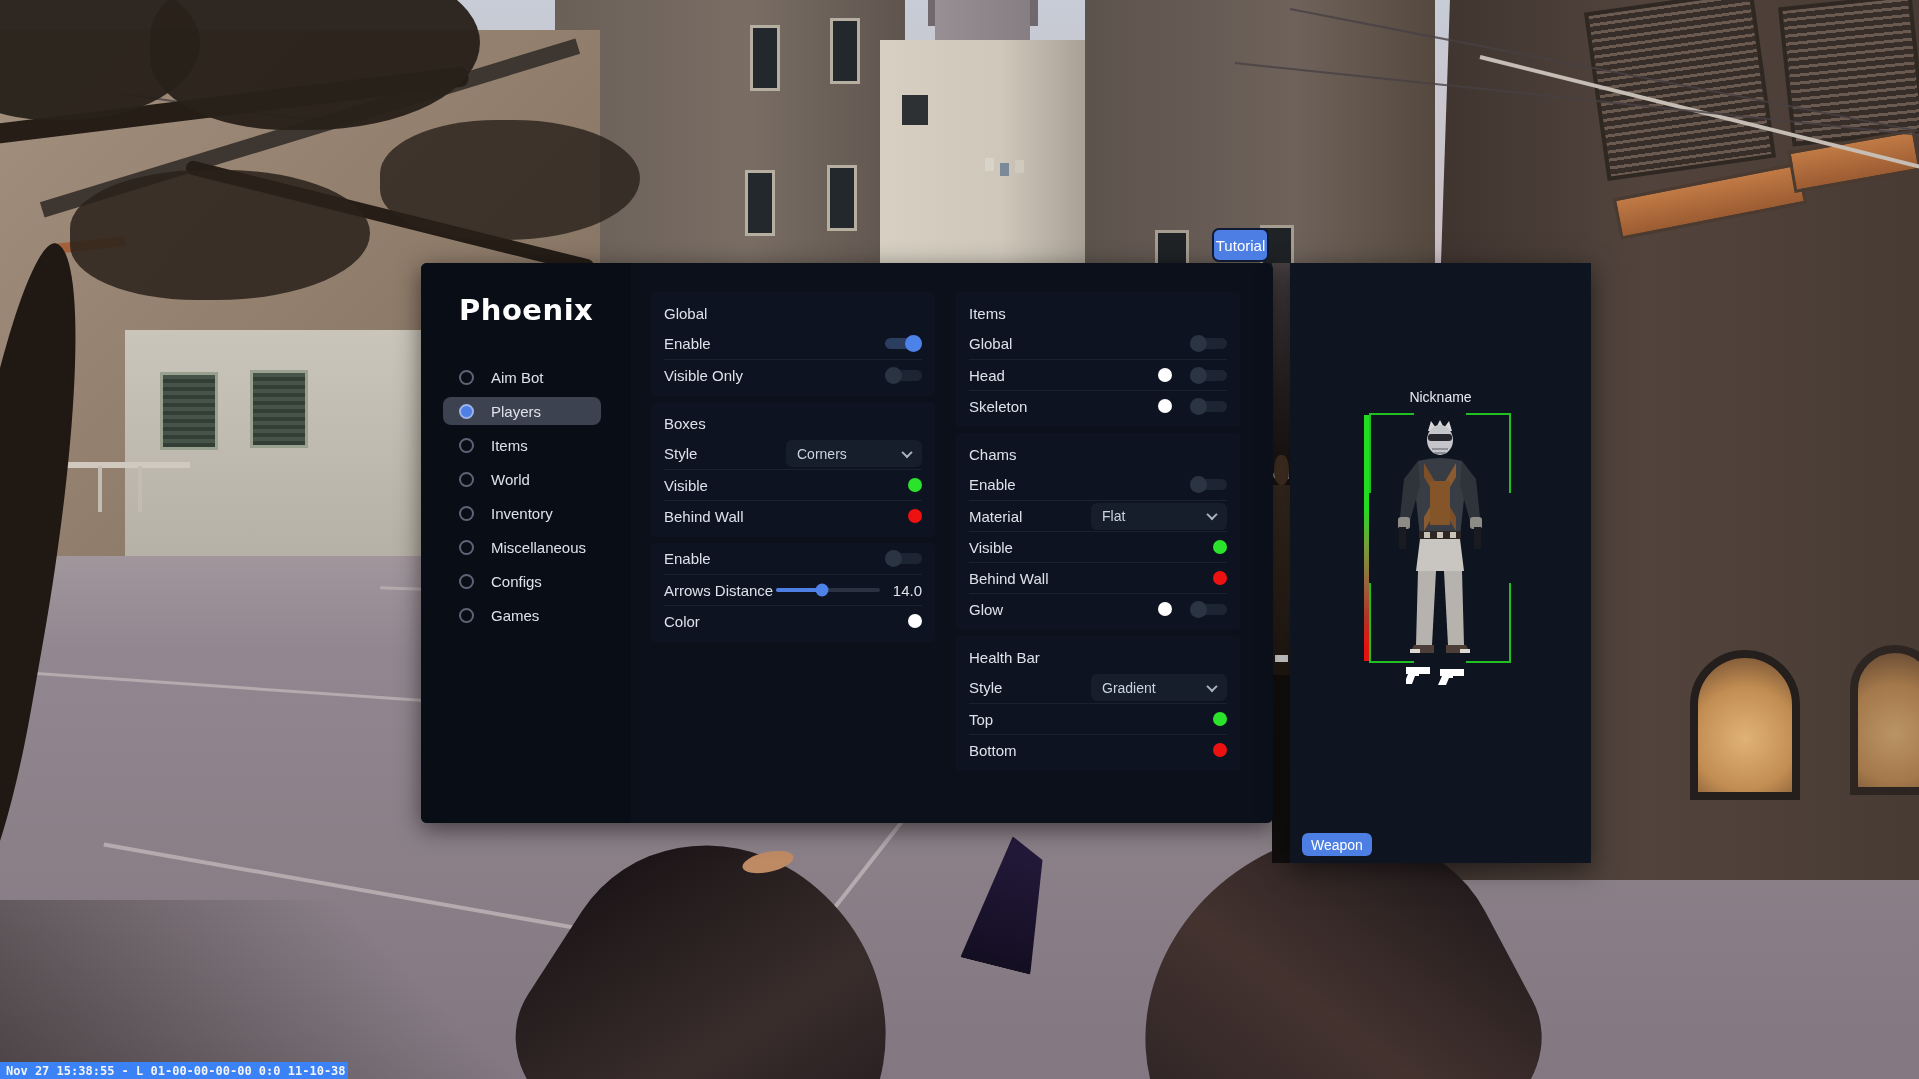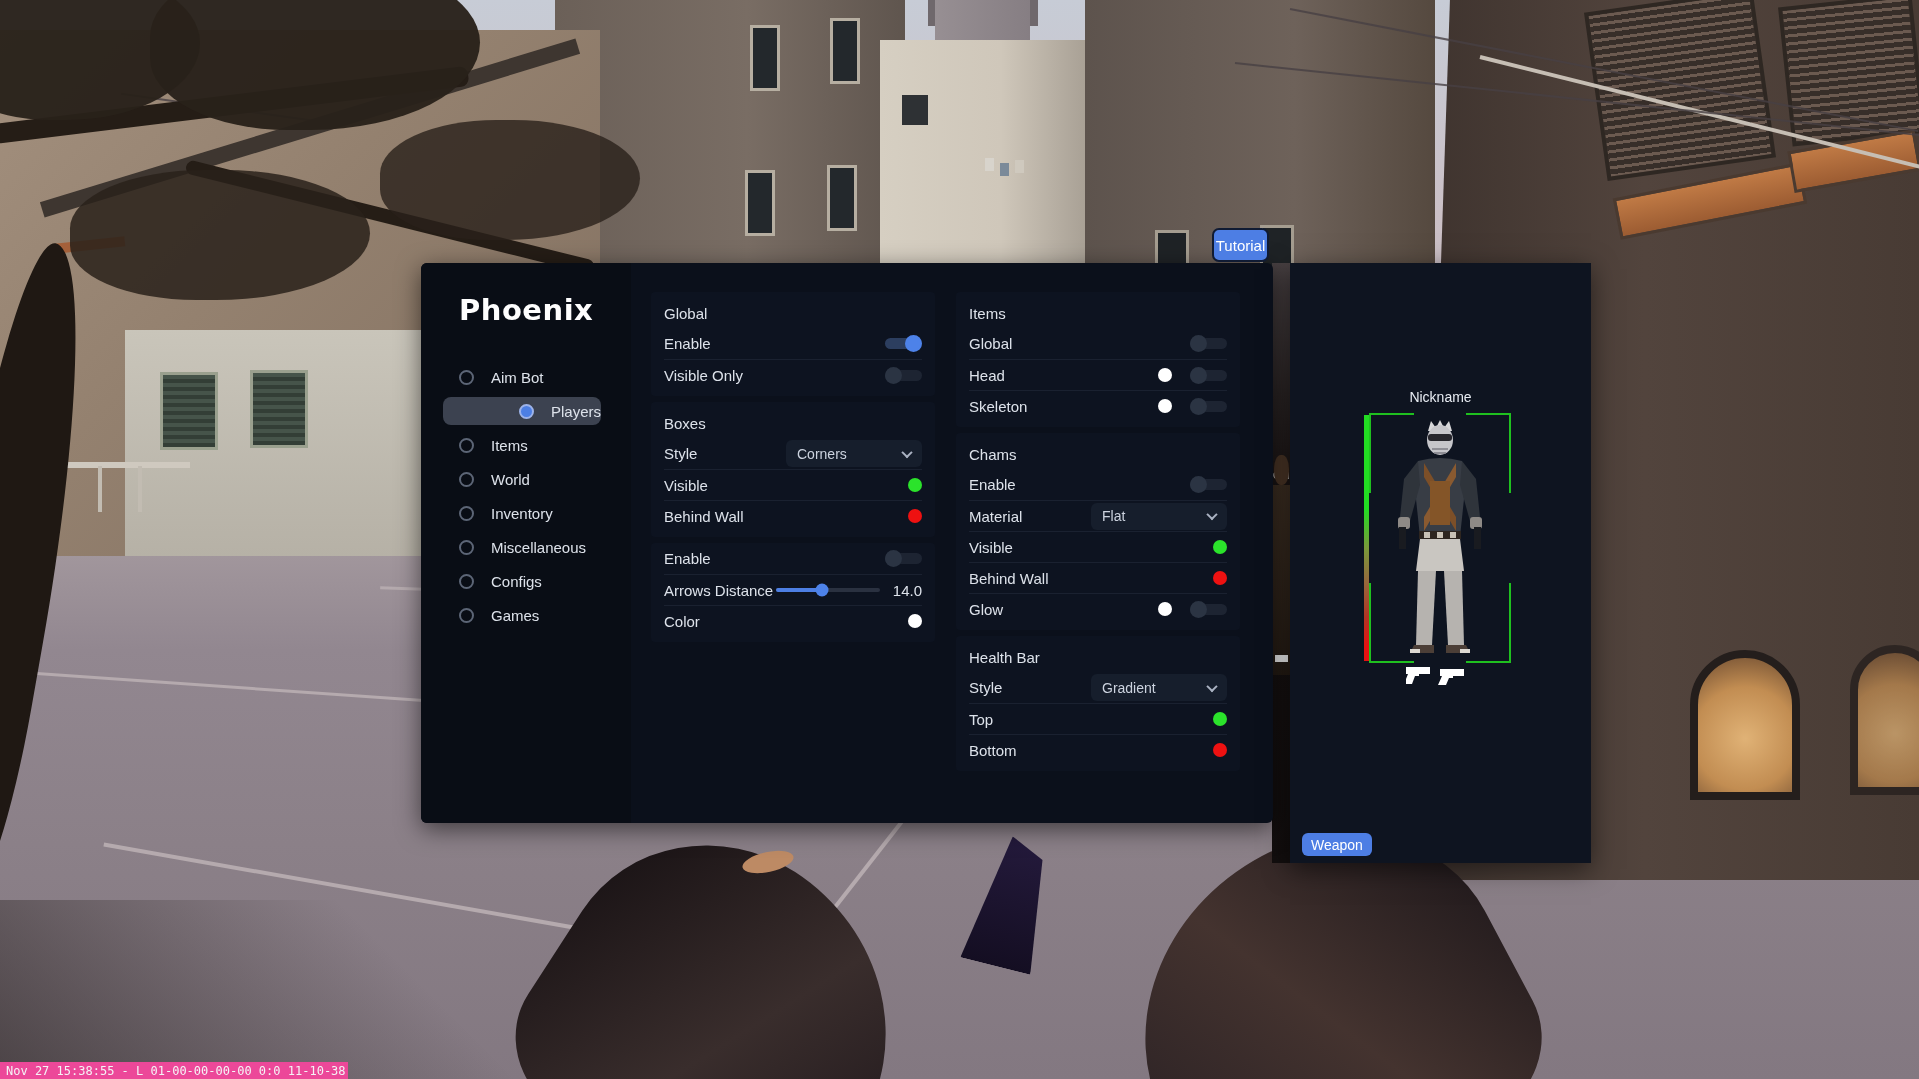--- a/index.html
+++ b/index.html
@@ -64,21 +64,21 @@
   .sliver .enemy-gun{position:absolute;left:3px;top:392px;width:13px;height:7px;background:#f0f0f0;}
 
   
   .menu{position:absolute;z-index:10;left:421px;top:263px;width:852px;height:560px;
         background:#0b101b;border-radius:6px;display:flex;box-shadow:0 6px 24px rgba(0,0,0,.55);}
   .sidebar{width:210px;background:#090d15;border-radius:6px 0 0 6px;padding:30px 0 0 38px;flex-shrink:0;}
   .app-title{font-size:29px;line-height:34px;font-weight:bold;color:#fefefe;font-family:"DejaVu Sans","Liberation Sans",sans-serif;letter-spacing:.5px;}
   .nav{margin-top:36px;display:flex;flex-direction:column;gap:6px;}
   .nav-item{width:158px;margin-left:-16px;height:28px;border-radius:8px;display:flex;align-items:center;gap:17px;
             padding-left:16px;cursor:default;}
-  .nav-item.selected{background:#3c4250;justify-content:flex-end;}
+  .nav-item.selected{background:#3c4250;}
   .radio{width:15px;height:15px;border-radius:50%;border:2px solid #5c6576;flex-shrink:0;}
   .nav-item.selected .radio{background:#4d7fe4;border-color:#9db3e9;}
   .nav-label{color:#dde2ea;font-size:15px;}
 
   .content{flex:1;display:flex;gap:21px;padding:29px 17px 0 20px;}
   .col{width:284px;display:flex;flex-direction:column;gap:6px;}
   .panel{background:#0d1320;border-radius:4px;padding:0 13px 6px 13px;}
   .panel-h{height:36px;display:flex;align-items:flex-end;padding-bottom:6px;color:#dde2ea;font-size:15px;}
   .row{height:31px;display:flex;align-items:center;justify-content:space-between;color:#dde2ea;font-size:15px;}
   .row + .row{border-top:1px solid #1a2130;}
@@ -121,22 +121,22 @@
          background:linear-gradient(180deg,#22dd22 0%,#22dd22 38%,#7a9a3a 54%,#96683c 68%,#b13524 82%,#e51212 94%,#e51212 100%);}
   .cornerbox{position:absolute;left:79px;top:150px;width:142px;height:250px;}
   .cnr{position:absolute;width:45px;height:80px;border:0 solid #1fc01f;}
   .cnr.tl{left:0;top:0;border-left-width:2px;border-top-width:2px;}
   .cnr.tr{right:0;top:0;border-right-width:2px;border-top-width:2px;}
   .cnr.bl{left:0;bottom:0;border-left-width:2px;border-bottom-width:2px;}
   .cnr.br{right:0;bottom:0;border-right-width:2px;border-bottom-width:2px;}
   .playermodel{position:absolute;left:100px;top:156px;width:100px;height:240px;}
   .gunicons{position:absolute;left:116px;top:400px;width:64px;height:22px;}
 
-  .debugbar{position:absolute;z-index:12;left:0;top:1062px;width:348px;height:17px;background:#ec4899;
-            color:#f4f4f6;font-family:"DejaVu Sans Mono","Liberation Mono",monospace;font-size:12px;font-weight:normal;
+  .debugbar{position:absolute;z-index:12;left:0;top:1062px;width:348px;height:17px;background:#3b82f6;
+            color:#f4f4f6;font-family:"DejaVu Sans Mono","Liberation Mono",monospace;font-size:12px;font-weight:bold;
             display:flex;align-items:center;padding-left:6px;white-space:nowrap;}
 </style>
 </head>
 <body>
 
 <div id="stage">
 
   <div class="scene">
     <div class="sky"></div>
 

